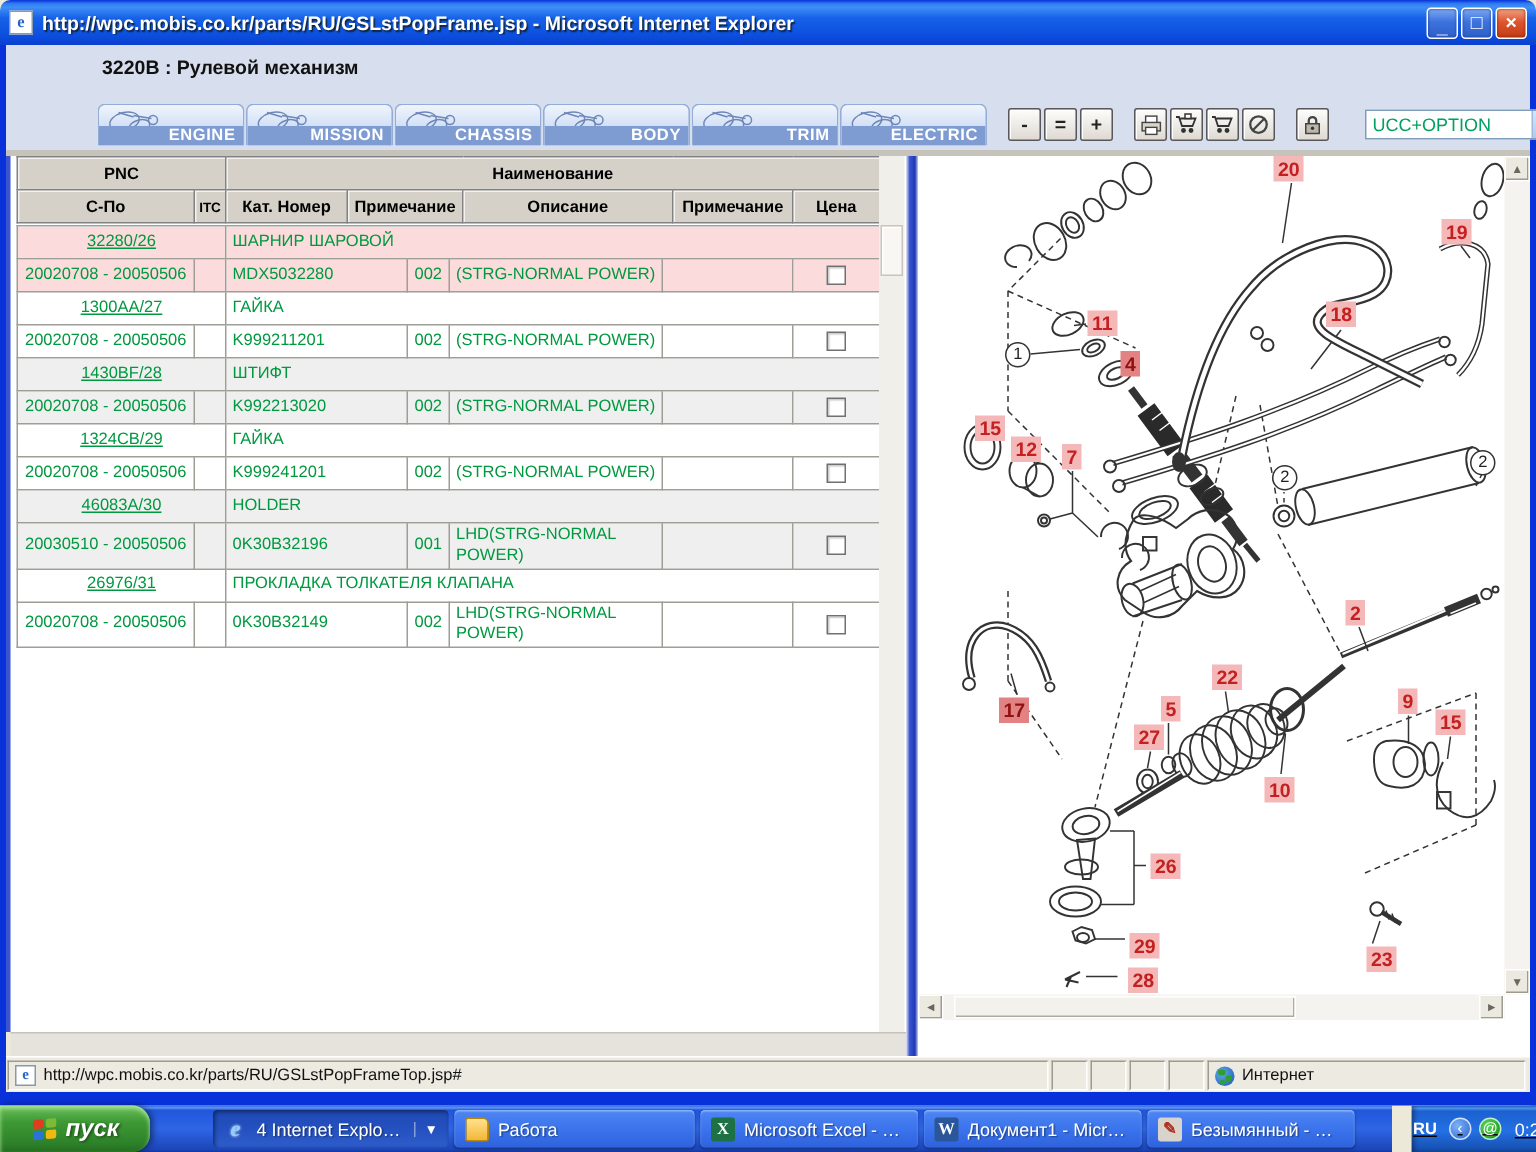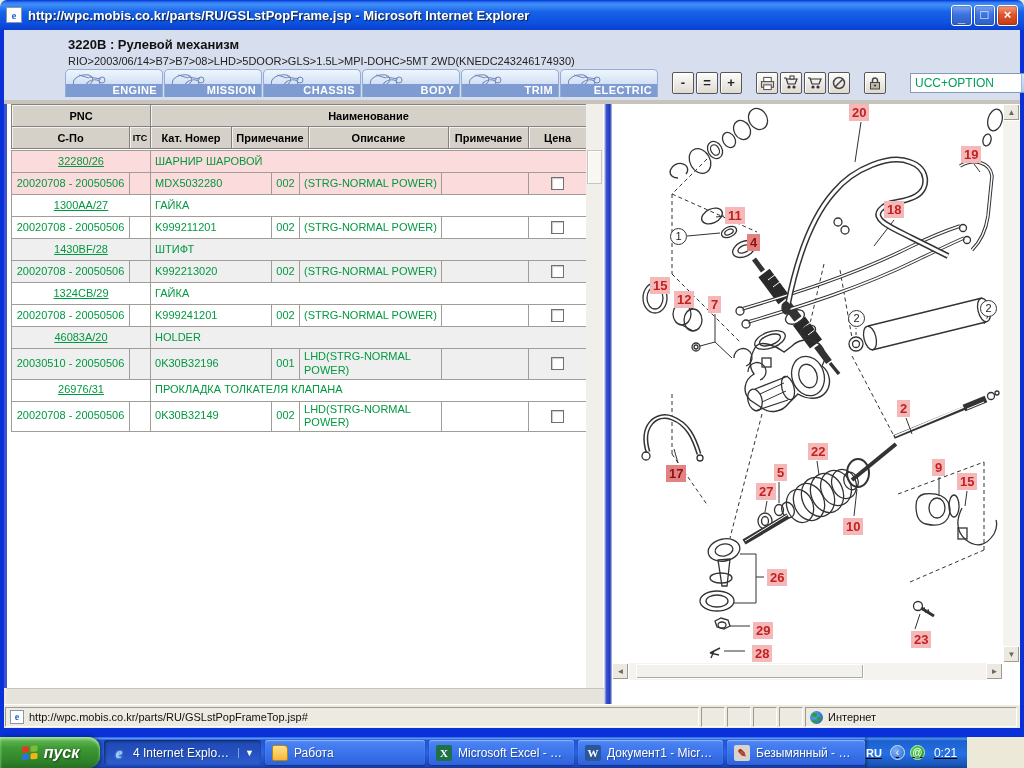--- a/index.html
+++ b/index.html
@@ -108,21 +108,21 @@
   .sb-small{flex:0 0 24px;}
   .sb-zone{flex:0 0 212px;}
   .sb-grip{flex:1;position:relative;}
   .globe{width:13px;height:13px;border-radius:50%;background:radial-gradient(circle at 35% 35%,#5FA8E8,#1C56B8);
     position:relative;overflow:hidden;margin-right:5px;flex:none;}
   .globe i{position:absolute;background:#2FA02F;border-radius:40%;}
 
   
   .taskbar{position:absolute;left:0;top:737px;width:928px;height:31px;
     background:linear-gradient(180deg,#2A63E0 0%,#5E96F2 5%,#2156DB 10%,#2E66E6 50%,#1C45B8 95%,#1238A0 100%);
-    display:flex;align-items:flex-start;}
+    display:flex;align-items:flex-start;gap:38px;}
   .start-btn{width:100px;height:31px;border-radius:0 12px 12px 0;cursor:pointer;flex:none;
     background:linear-gradient(180deg,#6CBE5C 0%,#3E9A34 35%,#2E822A 80%,#246E20 100%);
     box-shadow:2px 0 4px rgba(0,0,0,.45), inset 0 2px 3px #A6E696;
     display:flex;align-items:center;justify-content:center;}
   .start-btn .lbl{color:#fff;font-size:16px;font-weight:bold;font-style:italic;margin-left:5px;
     text-shadow:1px 1px 2px #1c4418;}
   .taskbtn{height:25px;margin-left:4px;border-radius:3px;cursor:pointer;flex:none;
     background:linear-gradient(180deg,#4E86F4,#3B74EC 50%,#2E62DC);
     box-shadow:inset 0 1px 1px #8FB4FA, 0 1px 2px rgba(0,0,0,.35);
     display:flex;align-items:center;padding:0 7px;color:#fff;font-size:12px;}
@@ -165,21 +165,20 @@
       <span>×</span>
     </div>
 </div>
 
 <div class="win-edge edge-left"></div>
 <div class="win-edge edge-right"></div>
 <div class="win-edge edge-bottom"></div>
 
 <div class="header-panel">
   <div class="code-title">3220B : Рулевой механизм</div>
-  <div class="breadcrumb">RIO&gt;2003/06/14&gt;B7&gt;B7&gt;08&gt;LHD&gt;5DOOR&gt;GLS&gt;1.5L&gt;MPI-DOHC&gt;5MT 2WD(KNEDC243246174930)</div>
   <div class="nav-tabs">
       <div class="nav-tab">
         <svg width="60" height="24" viewBox="0 0 60 24">
           <g fill="none" stroke="#6E87B8" stroke-width="1">
             <ellipse cx="14" cy="10" rx="10" ry="6" transform="rotate(-15 14 10)"></ellipse>
             <ellipse cx="24" cy="13" rx="7" ry="4" transform="rotate(-15 24 13)"></ellipse>
             <path d="M4,14 l8,5 M20,6 l12,2 M10,4 l10,3 M28,16 l8,3"></path>
             <circle cx="33" cy="9" r="3"></circle>
           </g>
         </svg>
@@ -381,21 +380,21 @@
           <td></td>
           <td>K999241201</td>
           <td class="c-center">002</td>
           <td>(STRG-NORMAL POWER)</td>
           <td></td>
           <td class="c-center">
             <input class="rowchk" type="checkbox" style="">
           </td>
         </tr>
         <tr class="grp gray">
-          <td class="c-center" colspan="2"><a class="pnc-link">46083A/20</a></td>
+          <td class="c-center" colspan="2"><a class="pnc-link">46083A/30</a></td>
           <td colspan="5">HOLDER</td>
         </tr>
         <tr class="gray">
           <td class="c-center">20030510 - 20050506</td>
           <td></td>
           <td>0K30B32196</td>
           <td class="c-center">001</td>
           <td>LHD(STRG-NORMAL POWER)</td>
           <td></td>
           <td class="c-center">

